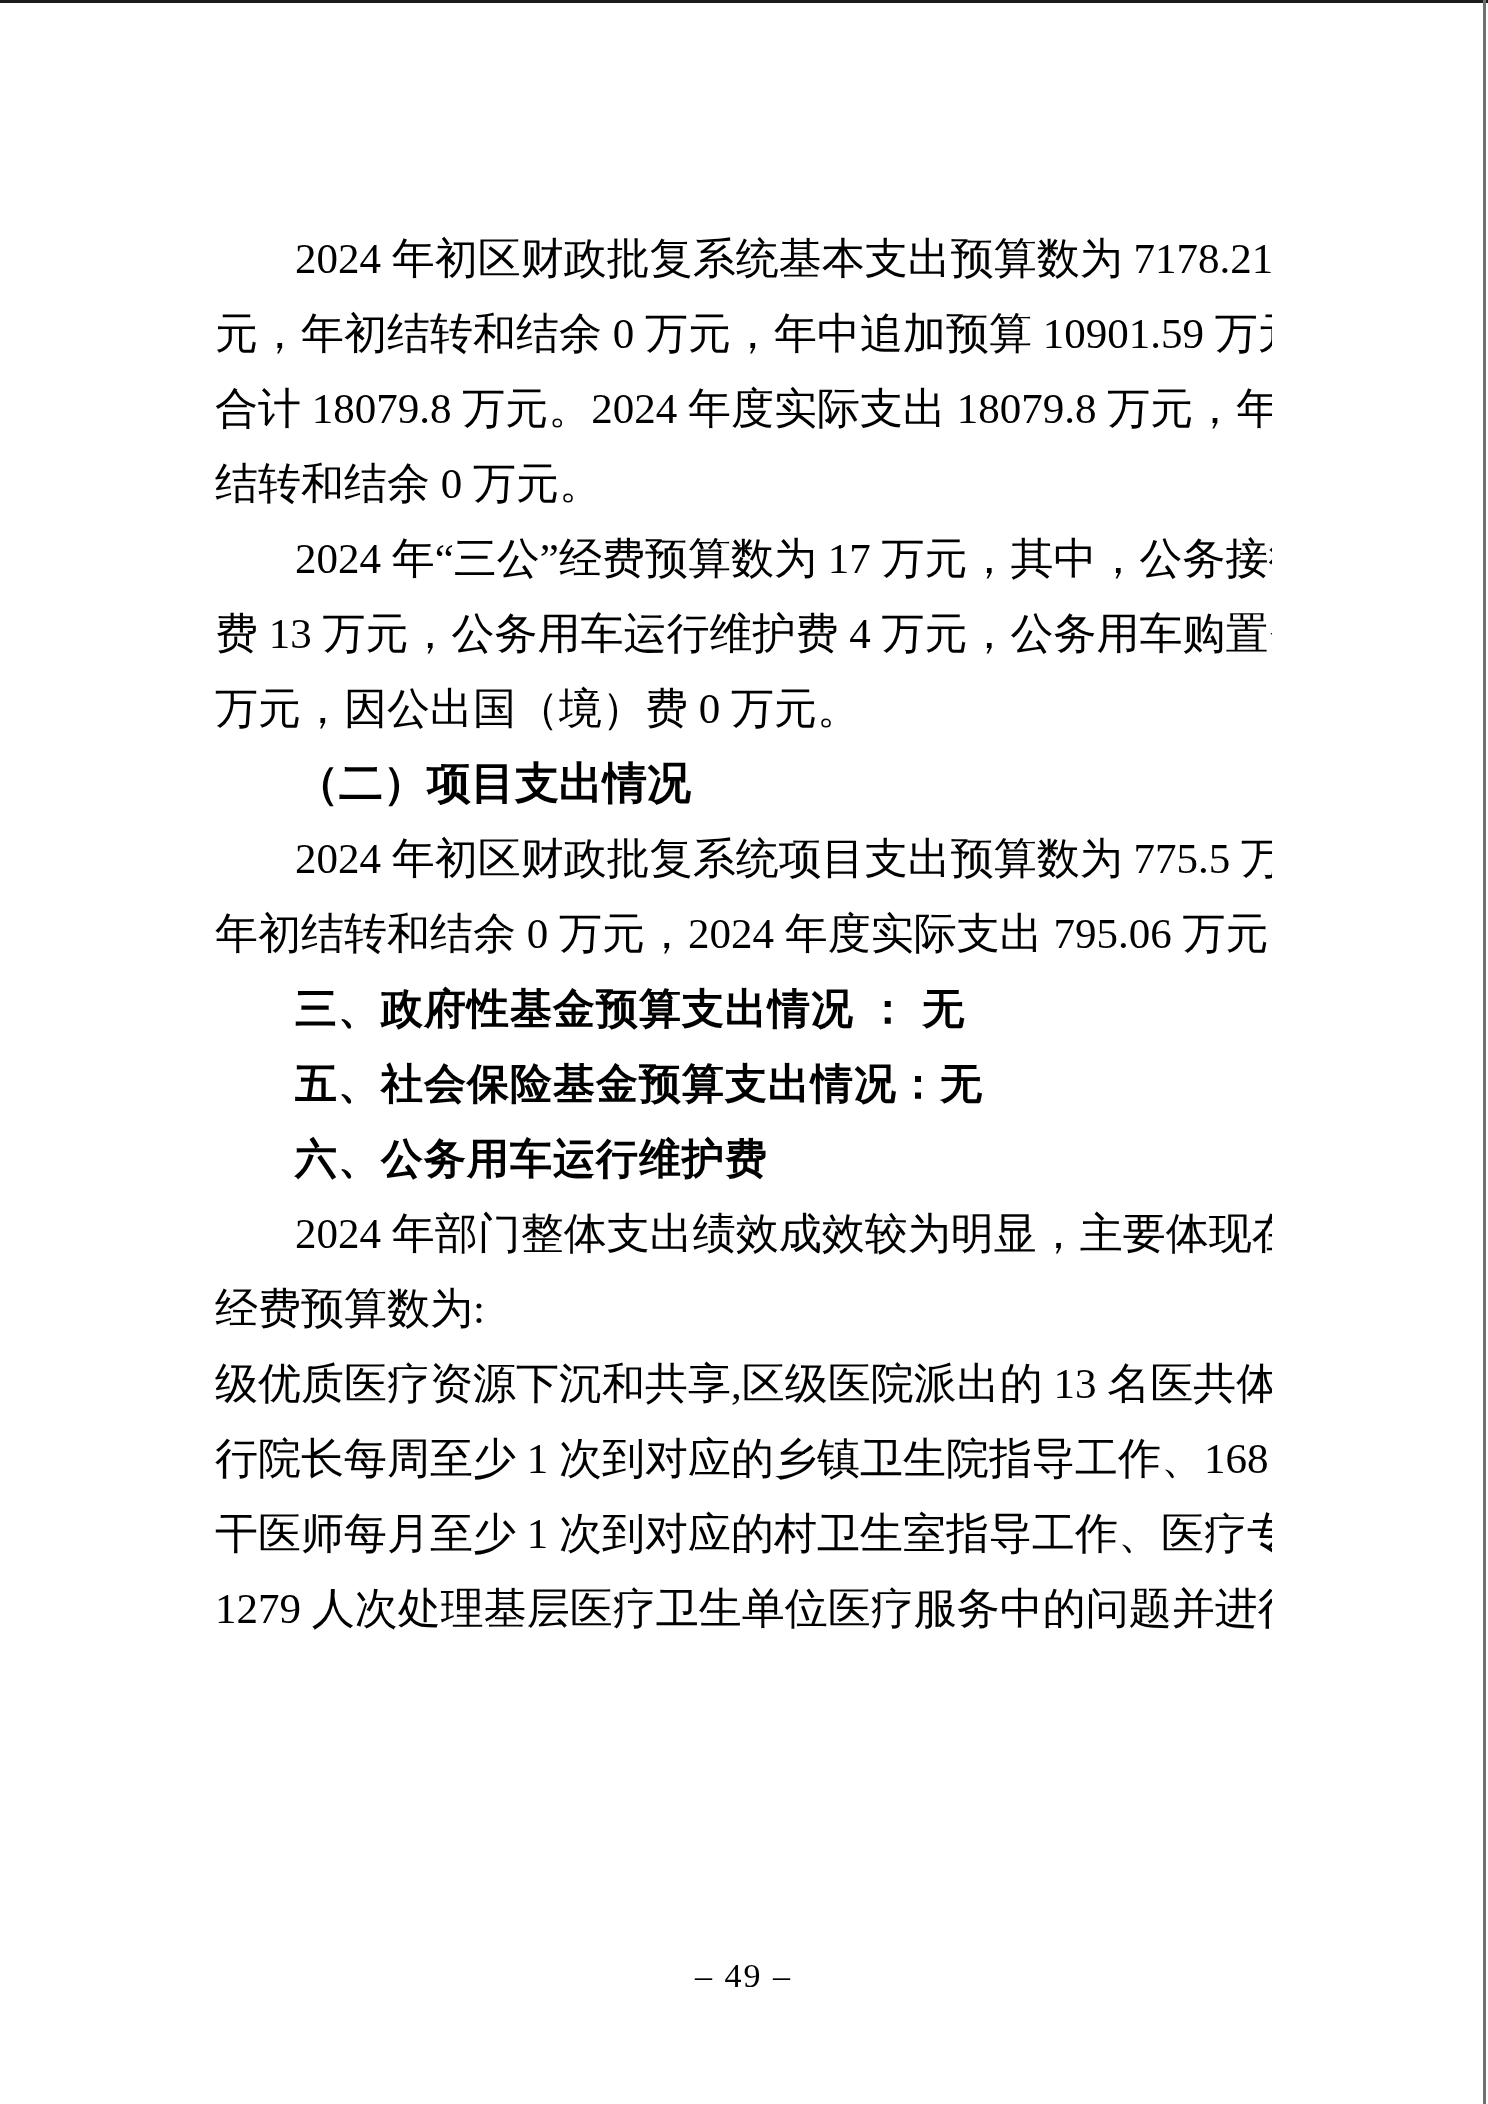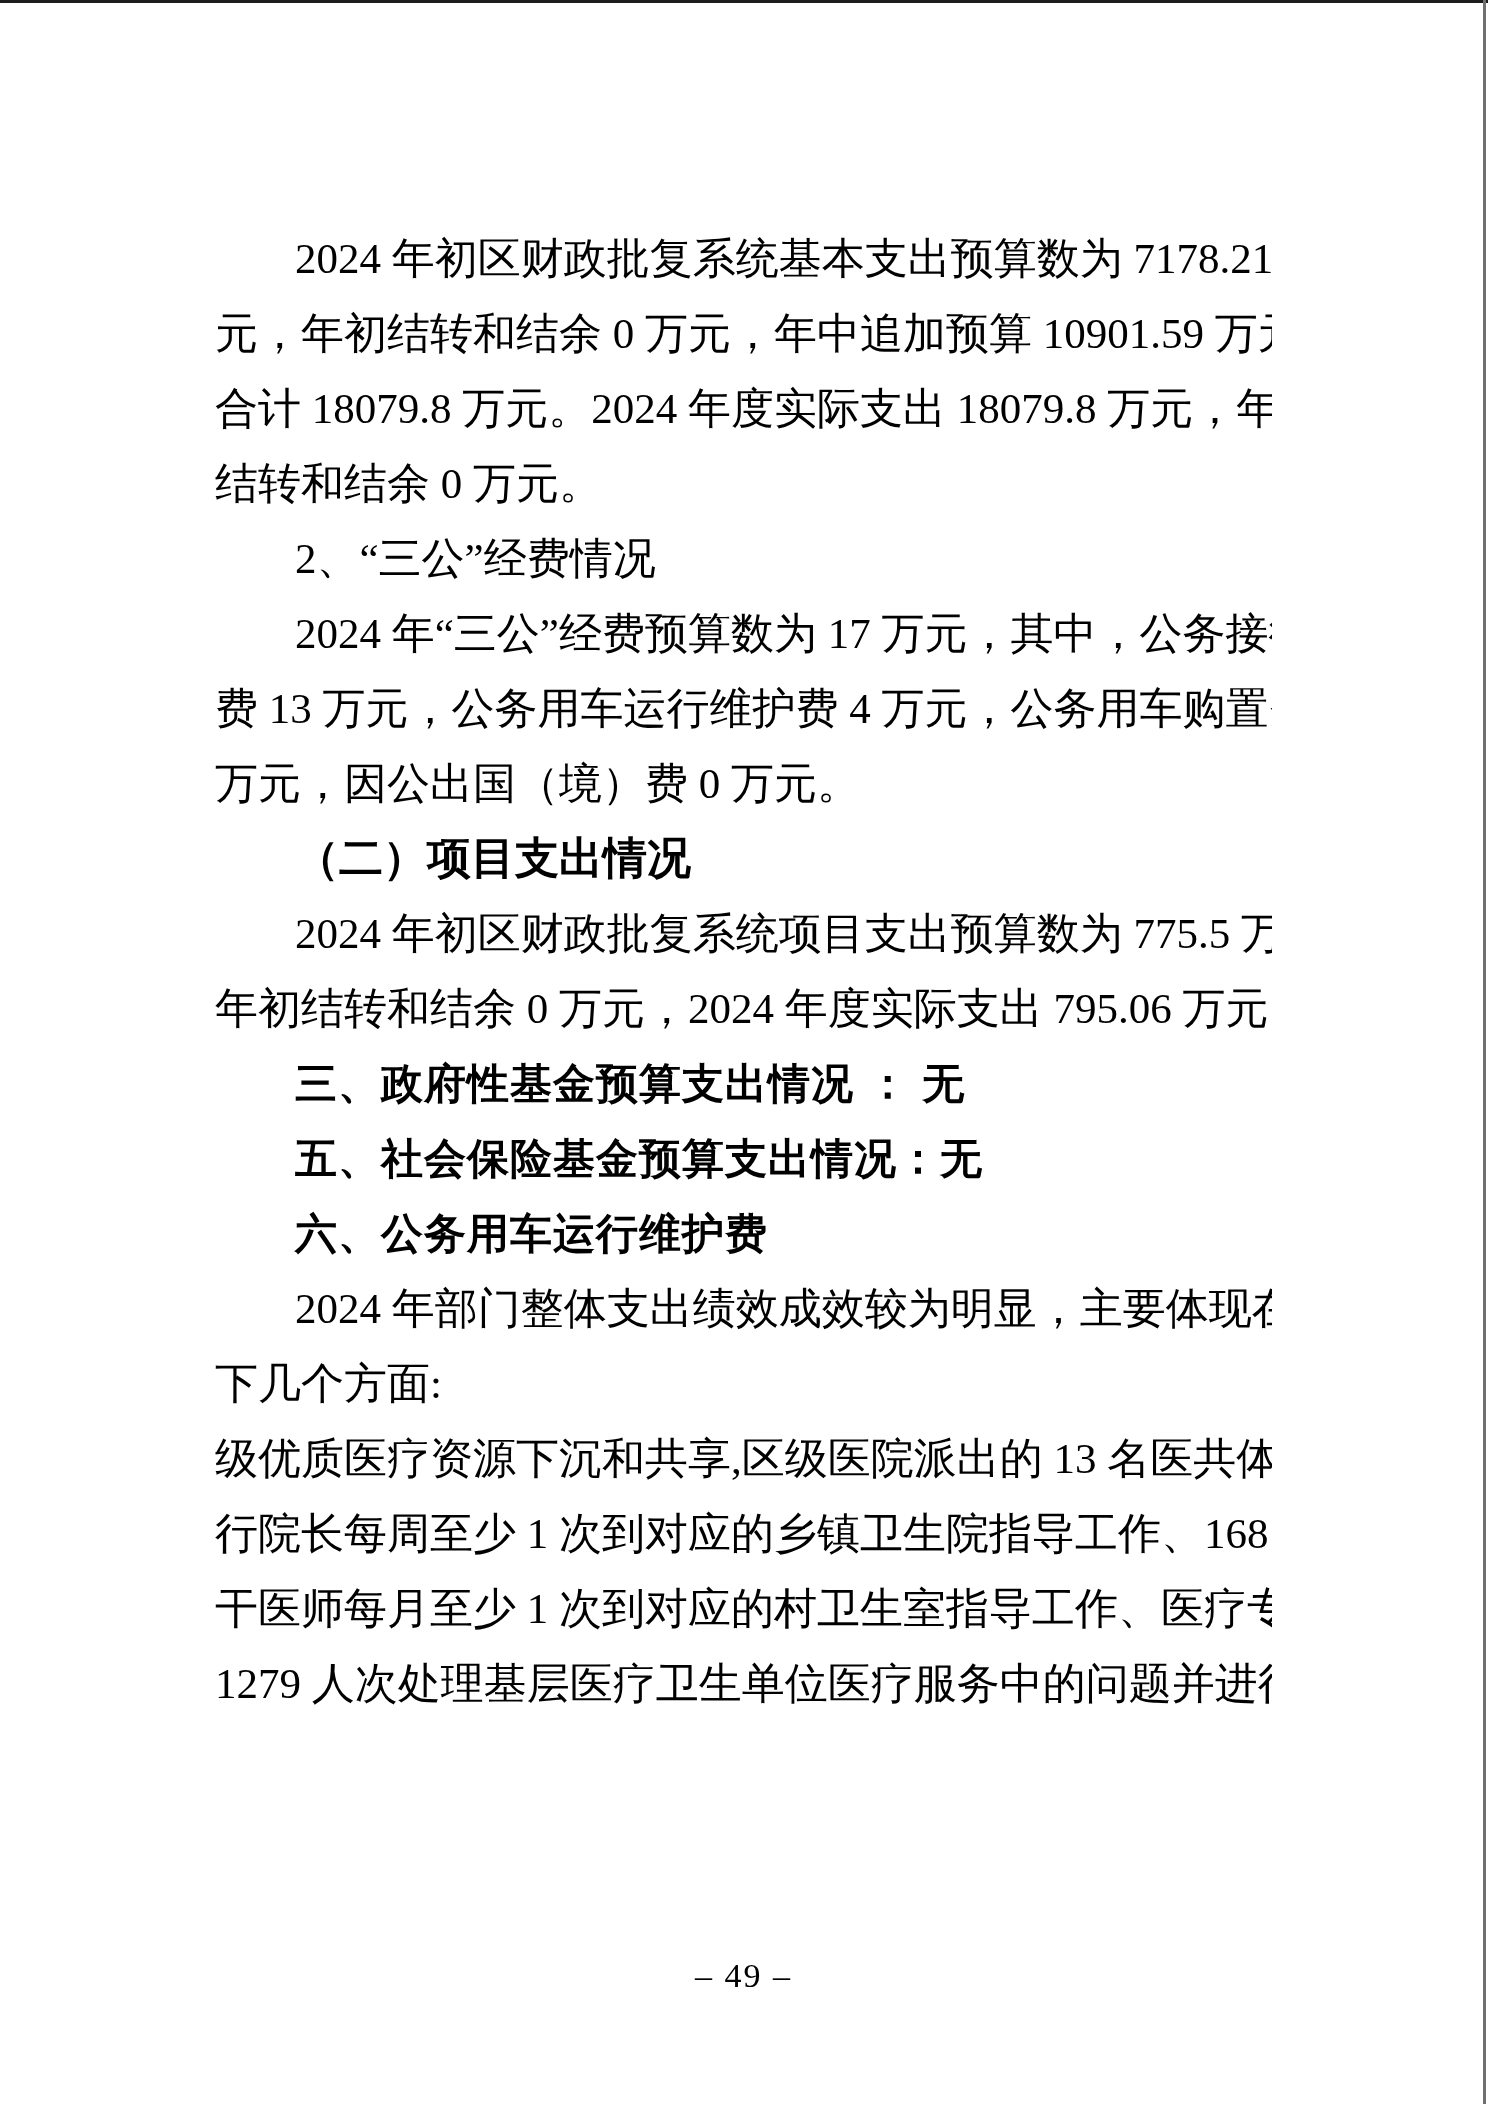--- a/index.html
+++ b/index.html
@@ -66,31 +66,30 @@
 <body>
 
 <div class="top-border"></div>
 <div class="right-border"></div>
 
 <div class="text-block">
     <div class="line body indent fill">2024 年初区财政批复系统基本支出预算数为 7178.21 万</div>
     <div class="line body fill">元，年初结转和结余 0 万元，年中追加预算 10901.59 万元，</div>
     <div class="line body fill">合计 18079.8 万元。2024 年度实际支出 18079.8 万元，年末</div>
     <div class="line body">结转和结余 0 万元。</div>
-    <div class="line body indent">2、“三公”经费情况</div>
     <div class="line body indent fill">2024 年“三公”经费预算数为 17 万元，其中，公务接待</div>
     <div class="line body fill">费 13 万元，公务用车运行维护费 4 万元，公务用车购置费 0</div>
     <div class="line body">万元，因公出国（境）费 0 万元。</div>
     <div class="line kaiti indent">（二）项目支出情况</div>
     <div class="line body indent fill">2024 年初区财政批复系统项目支出预算数为 775.5 万元，</div>
     <div class="line body">年初结转和结余 0 万元，2024 年度实际支出 795.06 万元。</div>
     <div class="line heiti indent">三、政府性基金预算支出情况 ： 无</div>
     <div class="line heiti indent">五、社会保险基金预算支出情况：无</div>
     <div class="line heiti indent">六、公务用车运行维护费</div>
     <div class="line body indent fill">2024 年部门整体支出绩效成效较为明显，主要体现在以</div>
-    <div class="line body">下几个方面:</div>
+    <div class="line body">经费预算数为:</div>
     <div class="line body fill">级优质医疗资源下沉和共享,区级医院派出的 13 名医共体执</div>
     <div class="line body fill">行院长每周至少 1 次到对应的乡镇卫生院指导工作、168 名骨</div>
     <div class="line body fill">干医师每月至少 1 次到对应的村卫生室指导工作、医疗专家</div>
     <div class="line body fill">1279 人次处理基层医疗卫生单位医疗服务中的问题并进行指</div>
   </div>
 
 <div class="page-number">– 49 –</div>
 
 </body></html>

